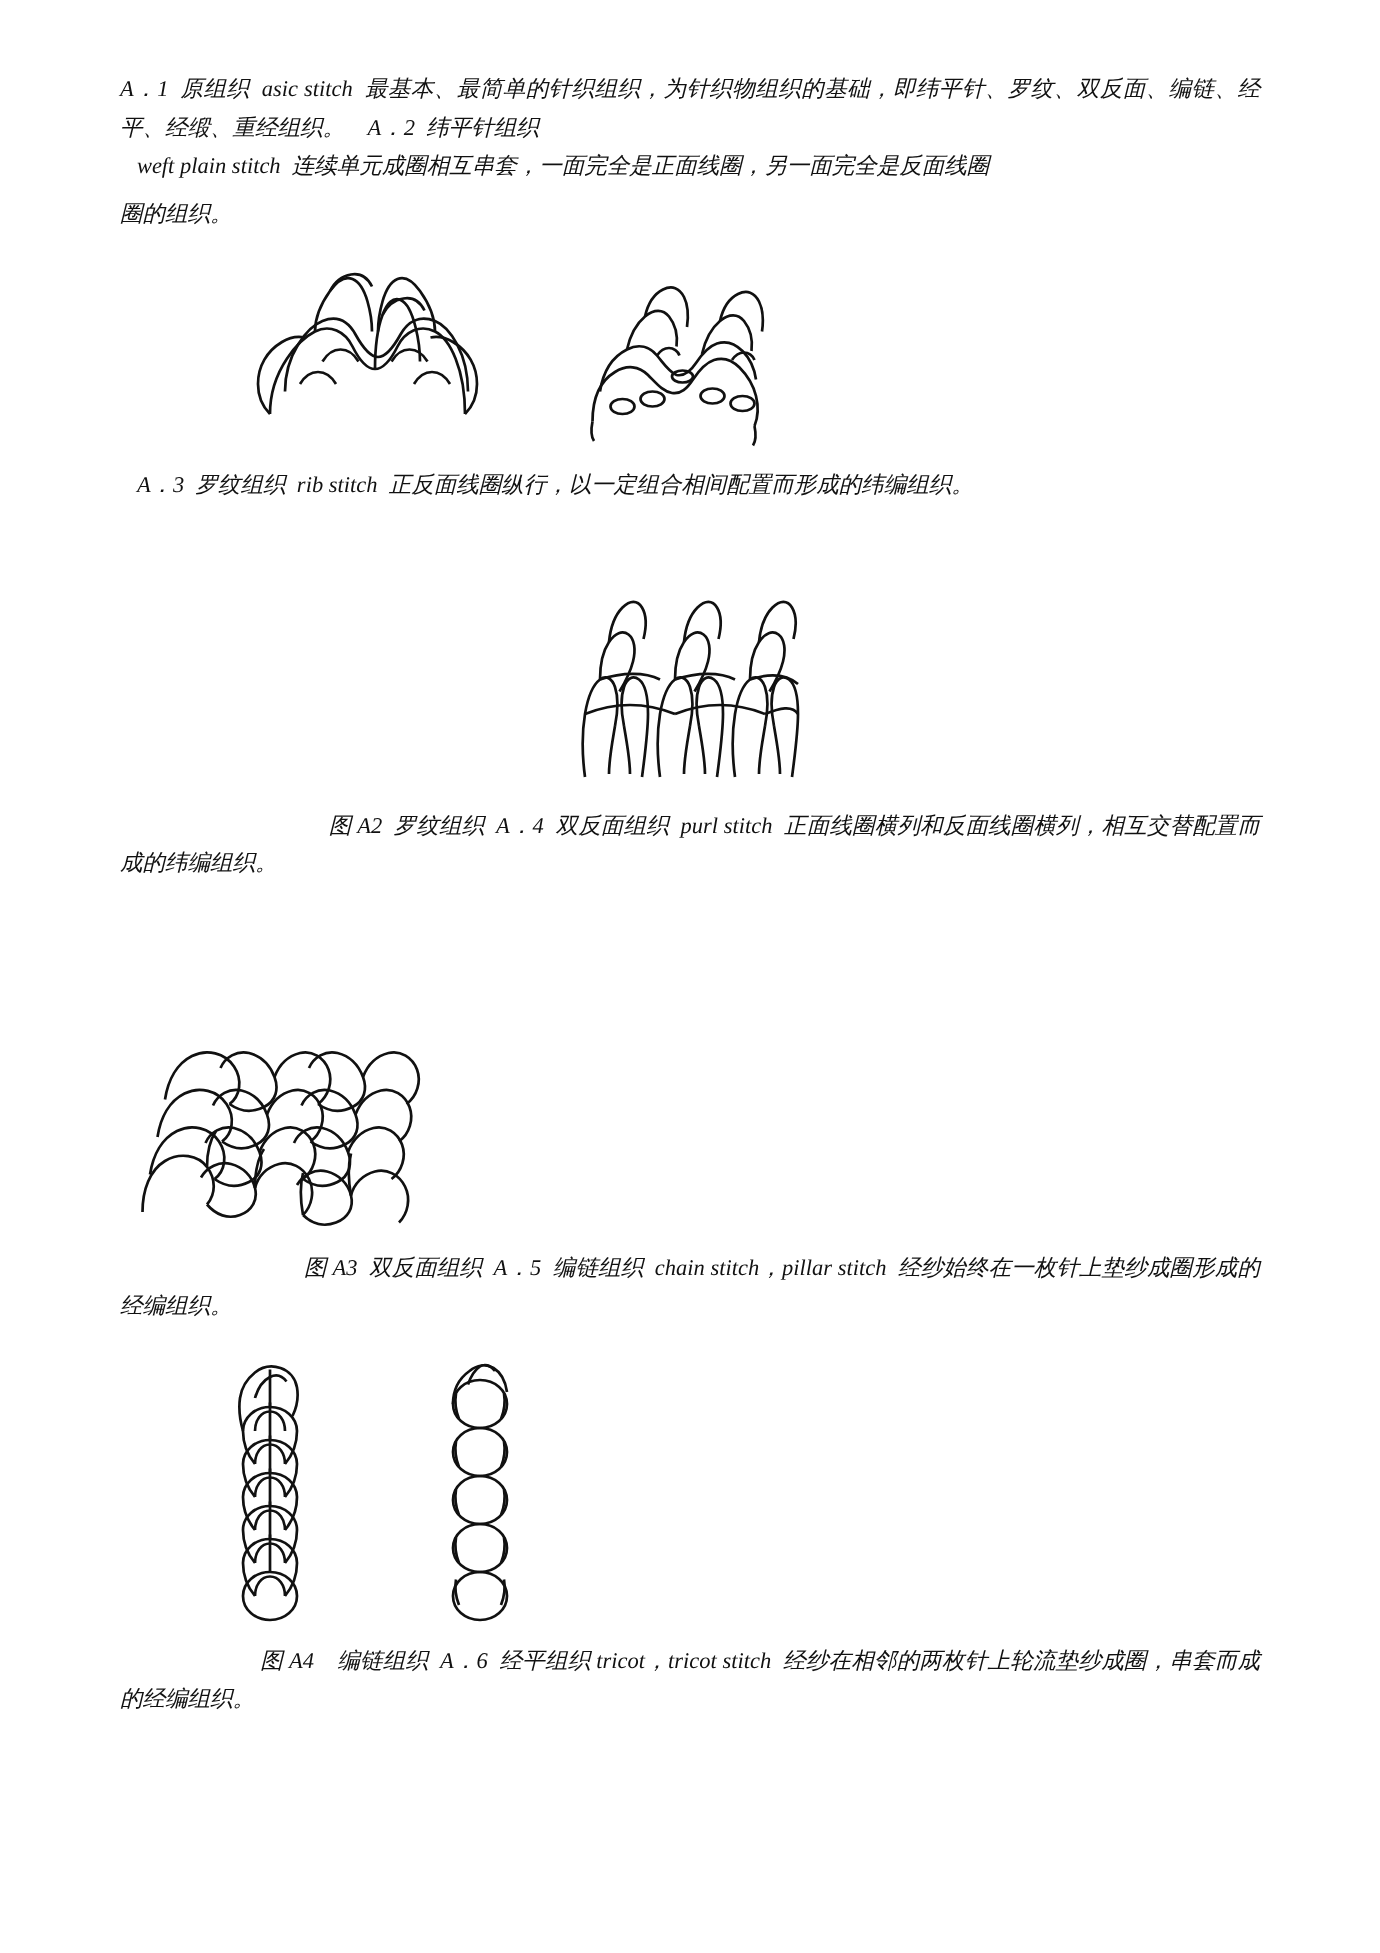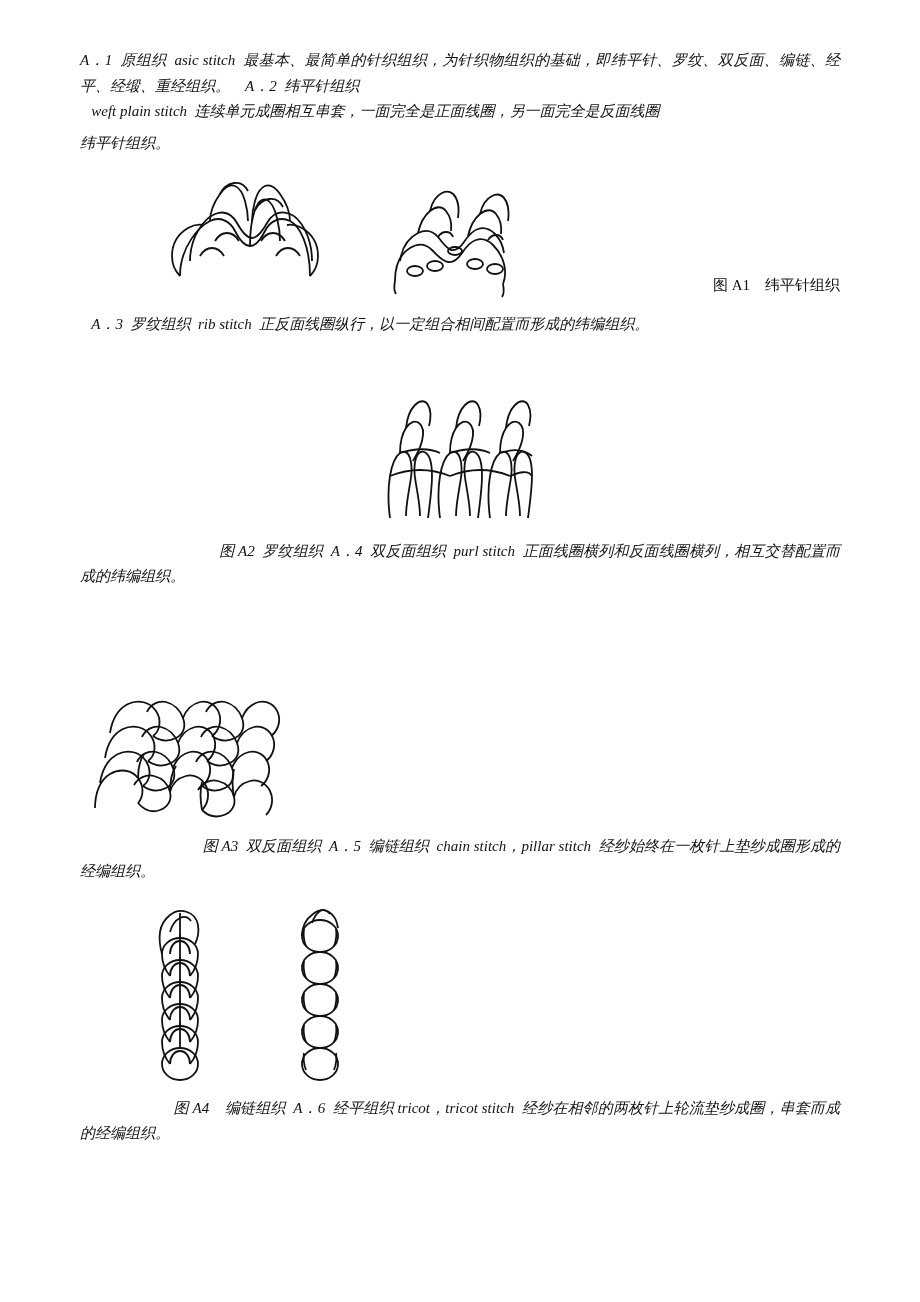--- a/index.html
+++ b/index.html
@@ -33,21 +33,21 @@
     }
   </style>
 </head>
 <body>
 
 <div class="text-block">
   A．1&nbsp;&nbsp;原组织&nbsp;&nbsp;asic stitch&nbsp;&nbsp;最基本、最简单的针织组织，为针织物组织的基础，即纬平针、罗纹、双反面、编链、经平、经缎、重经组织。&nbsp;&nbsp;&nbsp;&nbsp;A．2&nbsp;&nbsp;纬平针组织<br>
   &nbsp;&nbsp;&nbsp;weft plain stitch&nbsp;&nbsp;连续单元成圈相互串套，一面完全是正面线圈，另一面完全是反面线圈
 </div>
 <div class="text-block">
-  纬平针组织。
+  圈的组织。
 </div>
 
 <div class="figure-row">
 
   <div style="flex:0 0 auto; margin-left: 80px;">
     <svg width="160" height="140" viewBox="0 0 160 140">
 
       <g stroke="#111" stroke-width="1.8" fill="none">
 
         <path d="M20,110 C20,80 40,60 50,55 C60,50 70,55 75,65 C80,75 85,80 90,80 C95,80 100,75 105,65 C110,55 120,50 130,55 C140,60 150,80 150,110"></path>
@@ -95,23 +95,20 @@
         <ellipse cx="75" cy="85" rx="7" ry="4"></ellipse>
         <ellipse cx="35" cy="105" rx="8" ry="5"></ellipse>
         <ellipse cx="115" cy="103" rx="8" ry="5"></ellipse>
 
         <path d="M58,71 C60,68 63,66 66,66 C69,66 72,68 73,71"></path>
         <path d="M108,74 C110,71 113,69 116,69 C119,69 122,71 123,74"></path>
       </g>
     </svg>
   </div>
 
-  <div style="flex:1; text-align:right; padding-bottom:8px;">
-    图 A1&nbsp;&nbsp;&nbsp;&nbsp;纬平针组织
-  </div>
 </div>
 
 <div class="text-block">
   &nbsp;&nbsp;&nbsp;A．3&nbsp;&nbsp;罗纹组织&nbsp;&nbsp;rib stitch&nbsp;&nbsp;正反面线圈纵行，以一定组合相间配置而形成的纬编组织。
 </div>
 
 <div class="figure-center">
   <svg width="200" height="185" viewBox="0 0 200 185">
     <g stroke="#111" stroke-width="1.8" fill="none">
 

